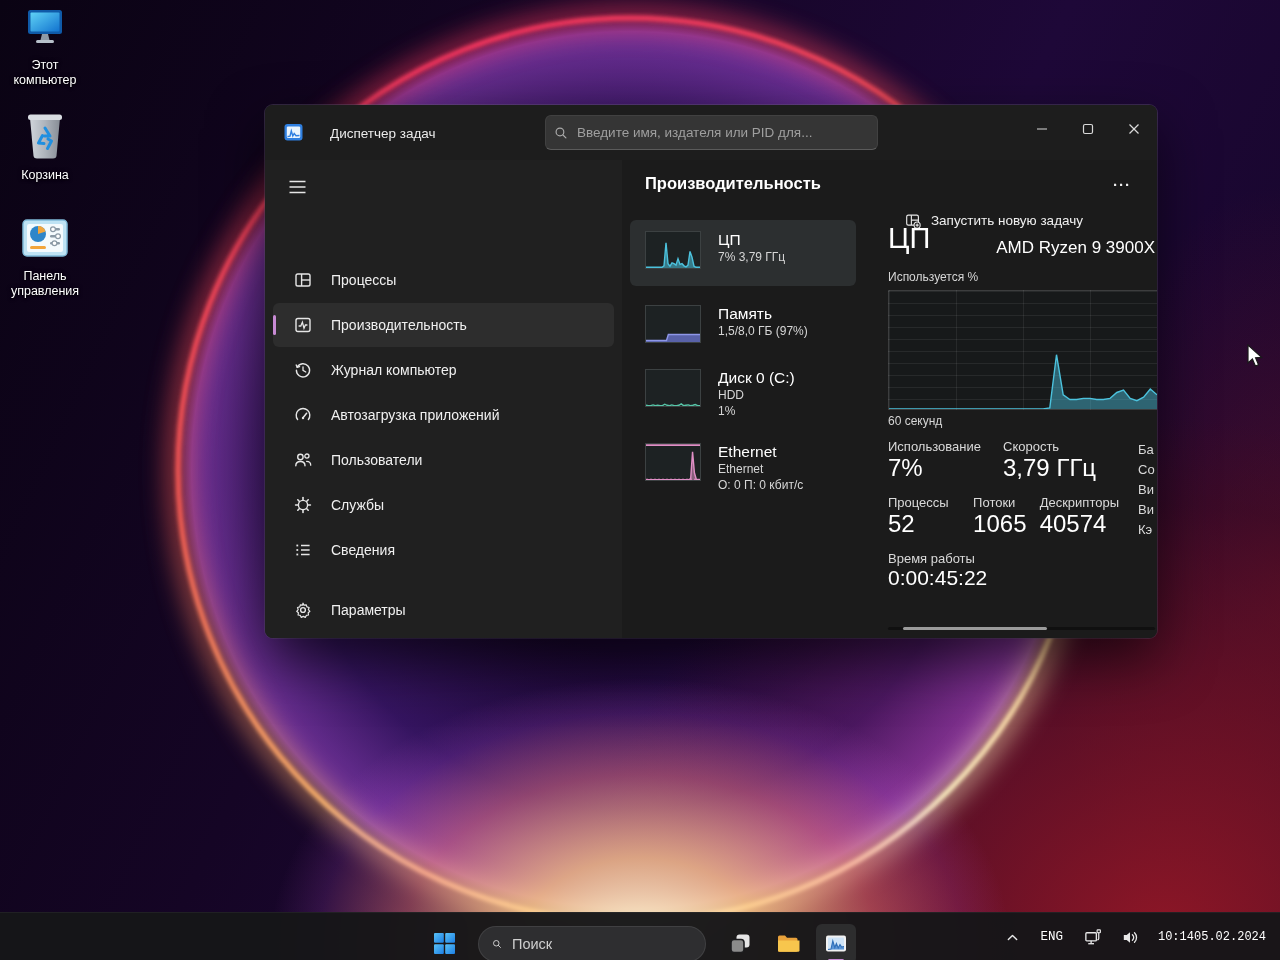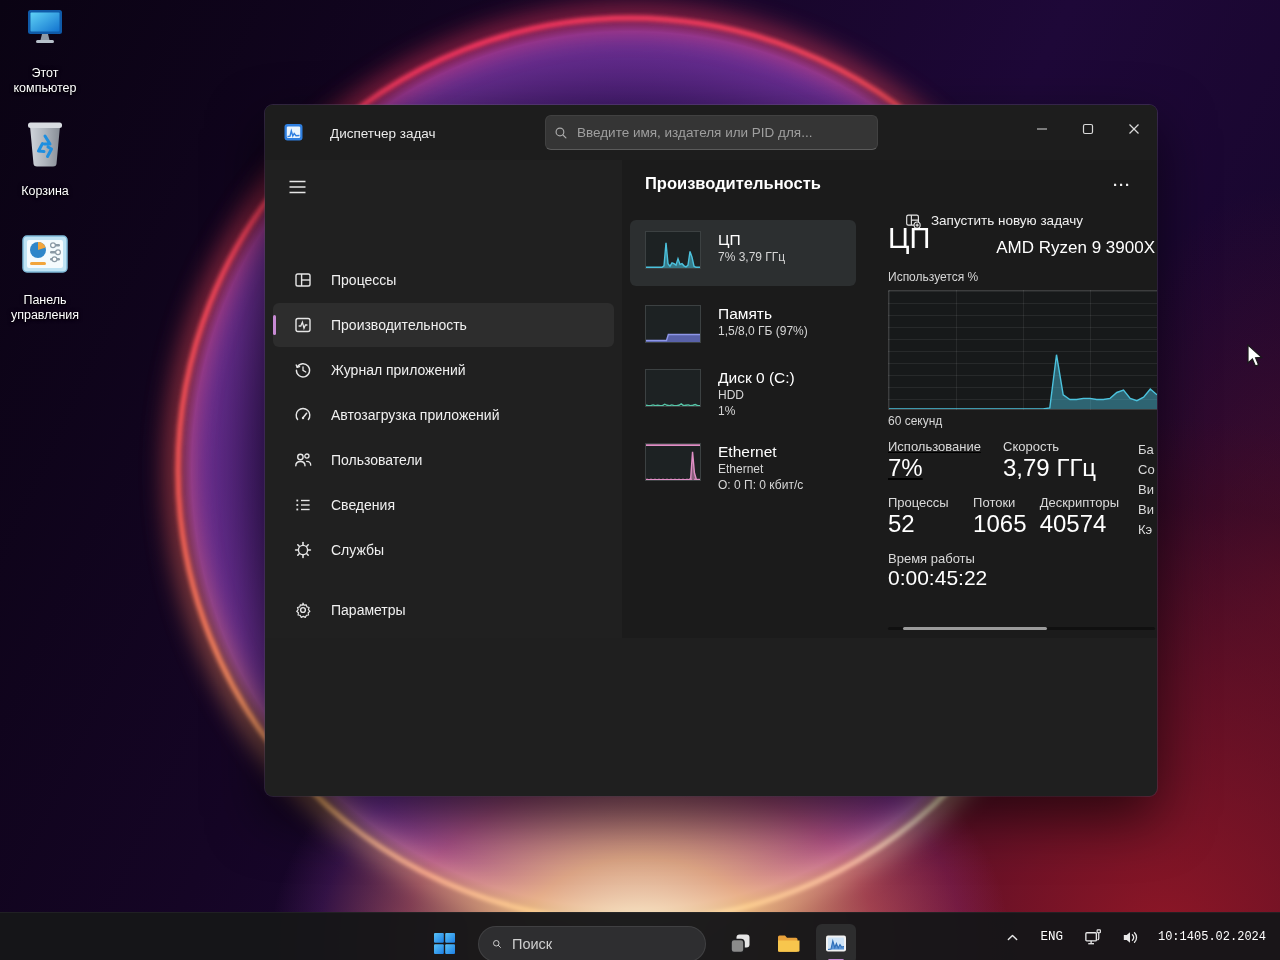--- a/index.html
+++ b/index.html
@@ -17,29 +17,29 @@
   }
   .wall-ring { position:absolute; inset:0; }
   .wall-bloom { position:absolute; inset:0;
     background:
       radial-gradient(ellipse 430px 310px at 640px 945px, rgba(255,249,216,0.95) 0%, rgba(255,199,132,0.78) 28%, rgba(250,126,126,0.45) 55%, rgba(190,80,205,0.16) 75%, rgba(190,80,205,0) 86%);
   }
 
   
   .desk-icons { position:absolute; left:2px; top:6px; width:86px; }
   .desk-icon { width:86px; display:flex; flex-direction:column; align-items:center; margin-bottom:22px; cursor:default; }
-  .desk-icon .dlabel { margin-top:12px; font-size:12.5px; line-height:15px; color:#fff; text-align:center;
+  .desk-icon .dlabel { margin-top:4px; font-size:12.5px; line-height:15px; color:#fff; text-align:center;
     text-shadow:0 1px 2px rgba(0,0,0,0.9), 0 0 4px rgba(0,0,0,0.6); }
   .desk-icon.bin { margin-bottom:32px; }
 
   
   .cursor { position:absolute; left:1246px; top:344px; z-index:60; }
 
   
-  .tm-window { position:absolute; left:265px; top:105px; width:892px; height:691px;
+  .tm-window { position:absolute; left:265px; top:105px; width:892px; height:533px;
     background:#1f1f1f; border-radius:8px; overflow:hidden; z-index:20;
     box-shadow:0 22px 55px rgba(0,0,0,0.6), 0 0 0 1px rgba(120,110,140,0.35); }
   .tm-titlebar { position:relative; height:55px; background:#1d1d1d; }
   .tm-appicon { position:absolute; left:19px; top:18px; width:19px; height:19px; }
   .tm-title { position:absolute; left:65px; top:21px; font-size:13.5px; color:#eaeaea; }
   .tm-search { position:absolute; left:280px; top:10px; width:333px; height:35px;
     background:#353535; border:1px solid #414141; border-bottom-color:#5b5b5b; border-radius:6px;
     display:flex; align-items:center; padding:0 8px; }
   .tm-search svg { flex:0 0 auto; margin-right:9px; }
   .tm-search input { flex:1; background:transparent; border:none; outline:none; color:#e8e8e8;
@@ -97,21 +97,21 @@
       linear-gradient(rgba(255,255,255,0.07) 1px, transparent 1px),
       linear-gradient(90deg, rgba(255,255,255,0.07) 1px, transparent 1px);
     background-size:100% 12px, 67px 100%; }
   .cpu-chart-wrap svg { position:absolute; inset:0; width:100%; height:100%; }
   .cpu-xlabel { position:absolute; left:8px; top:206px; font-size:12px; color:#d6d6d6; }
 
   .stats { position:absolute; left:8px; top:231px; right:0; }
   .stat-label { font-size:13px; color:#d9d9d9; }
   .stat-value { font-size:24px; color:#fff; font-weight:400; }
   .stat-row1 { display:flex; }
-  .stat-row1 .c1 { width:115px;text-decoration:underline; } .stat-row1 .c2 { width:130px; }
+  .stat-row1 .c1 { width:115px; } .stat-row1 .c2 { width:130px; }
   .stat-row2 { display:flex; margin-top:13px; }
   .stat-row2 .c1 { width:87px; } .stat-row2 .c2 { width:68px; } .stat-row2 .c3 { width:120px; }
   .stat-uptime { margin-top:13px; }
   .stat-uptime .stat-value { font-size:21px; }
   .clipped-col { position:absolute; left:250px; top:1px; width:60px; }
   .clipped-col div { font-size:13px; color:#d9d9d9; line-height:20px; white-space:nowrap; }
 
   .hscroll-track { position:absolute; left:8px; right:2px; bottom:8px; height:3px; background:#101010; border-radius:2px; }
   .hscroll-thumb { position:absolute; left:15px; top:0; width:144px; height:3px; background:#9b9b9b; border-radius:2px; }
 
@@ -293,21 +293,21 @@
             <span class="nlabel">Производительность</span>
           </div>
           <div class="nav-item">
             <span class="nicon">
               <svg width="20" height="20" viewBox="0 0 20 20">
                   <path d="M4.2 7.2 A6.6 6.6 0 1 1 3.4 10.3" fill="none" stroke="#e6e6e6" stroke-width="1.4" stroke-linecap="round"></path>
                   <polyline points="3,4.5 4.2,7.4 7.1,6.4" fill="none" stroke="#e6e6e6" stroke-width="1.3"></polyline>
                   <polyline points="10,6.8 10,10.4 12.8,12" fill="none" stroke="#e6e6e6" stroke-width="1.3" stroke-linecap="round"></polyline>
                 </svg>
             </span>
-            <span class="nlabel">Журнал приложений</span>
+            <span class="nlabel">Журнал компьютер</span>
           </div>
           <div class="nav-item">
             <span class="nicon">
               <svg width="20" height="20" viewBox="0 0 20 20">
                   <path d="M4.6 14.5 A6.8 6.8 0 1 1 15.4 14.5" fill="none" stroke="#e6e6e6" stroke-width="1.4" stroke-linecap="round"></path>
                   <line x1="10" y1="12.7" x2="13.6" y2="8.2" stroke="#e6e6e6" stroke-width="1.5" stroke-linecap="round"></line>
                   <circle cx="10" cy="13" r="1.2" fill="#e6e6e6"></circle>
                 </svg>
             </span>
             <span class="nlabel">Автозагрузка приложений</span>
@@ -315,51 +315,51 @@
           <div class="nav-item">
             <span class="nicon">
               <svg width="20" height="20" viewBox="0 0 20 20">
                   <circle cx="7.4" cy="7" r="2.7" fill="none" stroke="#e6e6e6" stroke-width="1.4"></circle>
                   <path d="M2.8 15.8 c0-2.7 2.1-4.3 4.6-4.3 s4.6 1.6 4.6 4.3" fill="none" stroke="#e6e6e6" stroke-width="1.4" stroke-linecap="round"></path>
                   <circle cx="13.9" cy="6.1" r="2.1" fill="none" stroke="#e6e6e6" stroke-width="1.3"></circle>
                   <path d="M13.6 11.3 c2.5 0 4.1 1.5 4.1 3.9" fill="none" stroke="#e6e6e6" stroke-width="1.3" stroke-linecap="round"></path>
                 </svg>
             </span>
             <span class="nlabel">Пользователи</span>
-          </div>
-          <div class="nav-item">
-            <span class="nicon">
-              <svg width="20" height="20" viewBox="0 0 20 20">
-                  <rect x="3.4" y="4.6" width="1.8" height="1.8" fill="#e6e6e6"></rect>
-                  <rect x="3.4" y="9.1" width="1.8" height="1.8" fill="#e6e6e6"></rect>
-                  <rect x="3.4" y="13.6" width="1.8" height="1.8" fill="#e6e6e6"></rect>
-                  <line x1="8" y1="5.5" x2="16.6" y2="5.5" stroke="#e6e6e6" stroke-width="1.4"></line>
-                  <line x1="8" y1="10" x2="16.6" y2="10" stroke="#e6e6e6" stroke-width="1.4"></line>
-                  <line x1="8" y1="14.5" x2="16.6" y2="14.5" stroke="#e6e6e6" stroke-width="1.4"></line>
-                </svg>
-            </span>
-            <span class="nlabel">Сведения</span>
           </div>
           <div class="nav-item">
             <span class="nicon">
               <svg width="20" height="20" viewBox="0 0 20 20">
                   <circle cx="10" cy="10" r="4.6" fill="none" stroke="#e6e6e6" stroke-width="1.4"></circle>
                   <g stroke="#e6e6e6" stroke-width="1.6" stroke-linecap="round">
                     <line x1="10" y1="2.6" x2="10" y2="4.6"></line>
                     <line x1="10" y1="15.4" x2="10" y2="17.4"></line>
                     <line x1="2.6" y1="10" x2="4.6" y2="10"></line>
                     <line x1="15.4" y1="10" x2="17.4" y2="10"></line>
                     <line x1="4.8" y1="4.8" x2="6.2" y2="6.2"></line>
                     <line x1="13.8" y1="13.8" x2="15.2" y2="15.2"></line>
                     <line x1="15.2" y1="4.8" x2="13.8" y2="6.2"></line>
                     <line x1="6.2" y1="13.8" x2="4.8" y2="15.2"></line>
                   </g>
                 </svg>
             </span>
             <span class="nlabel">Службы</span>
+          </div>
+          <div class="nav-item">
+            <span class="nicon">
+              <svg width="20" height="20" viewBox="0 0 20 20">
+                  <rect x="3.4" y="4.6" width="1.8" height="1.8" fill="#e6e6e6"></rect>
+                  <rect x="3.4" y="9.1" width="1.8" height="1.8" fill="#e6e6e6"></rect>
+                  <rect x="3.4" y="13.6" width="1.8" height="1.8" fill="#e6e6e6"></rect>
+                  <line x1="8" y1="5.5" x2="16.6" y2="5.5" stroke="#e6e6e6" stroke-width="1.4"></line>
+                  <line x1="8" y1="10" x2="16.6" y2="10" stroke="#e6e6e6" stroke-width="1.4"></line>
+                  <line x1="8" y1="14.5" x2="16.6" y2="14.5" stroke="#e6e6e6" stroke-width="1.4"></line>
+                </svg>
+            </span>
+            <span class="nlabel">Сведения</span>
           </div>
         </div>
 
         <div class="nav-settings">
           <div class="nav-item">
             <span class="nicon">
               <svg width="20" height="20" viewBox="0 0 20 20">
                   <circle cx="10" cy="10" r="2.4" fill="none" stroke="#e6e6e6" stroke-width="1.4"></circle>
                   <path d="M10 3.2 l1 2 2.2-0.4 0.7 2.1 2.2 0.6 -0.7 2.1 1.5 1.7 -1.7 1.5 0.3 2.2 -2.2 0.4 -1 2 -2-1 -2 1 -1-2 -2.2-0.4 0.3-2.2 -1.7-1.5 1.5-1.7 -0.7-2.1 2.2-0.6 0.7-2.1 2.2 0.4 Z" fill="none" stroke="#e6e6e6" stroke-width="1.2" stroke-linejoin="round"></path>
                 </svg>

